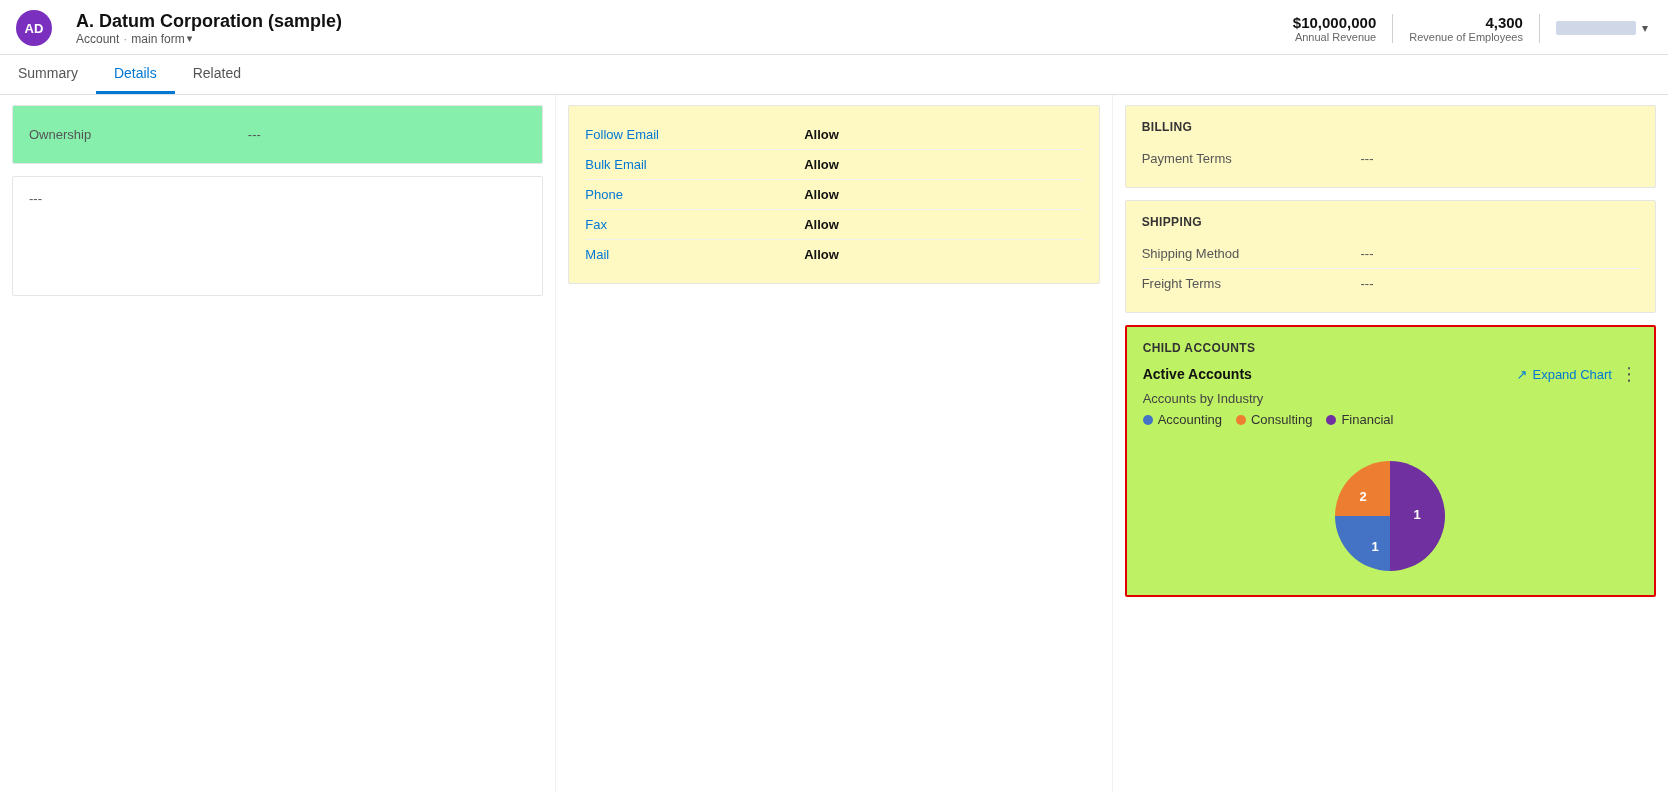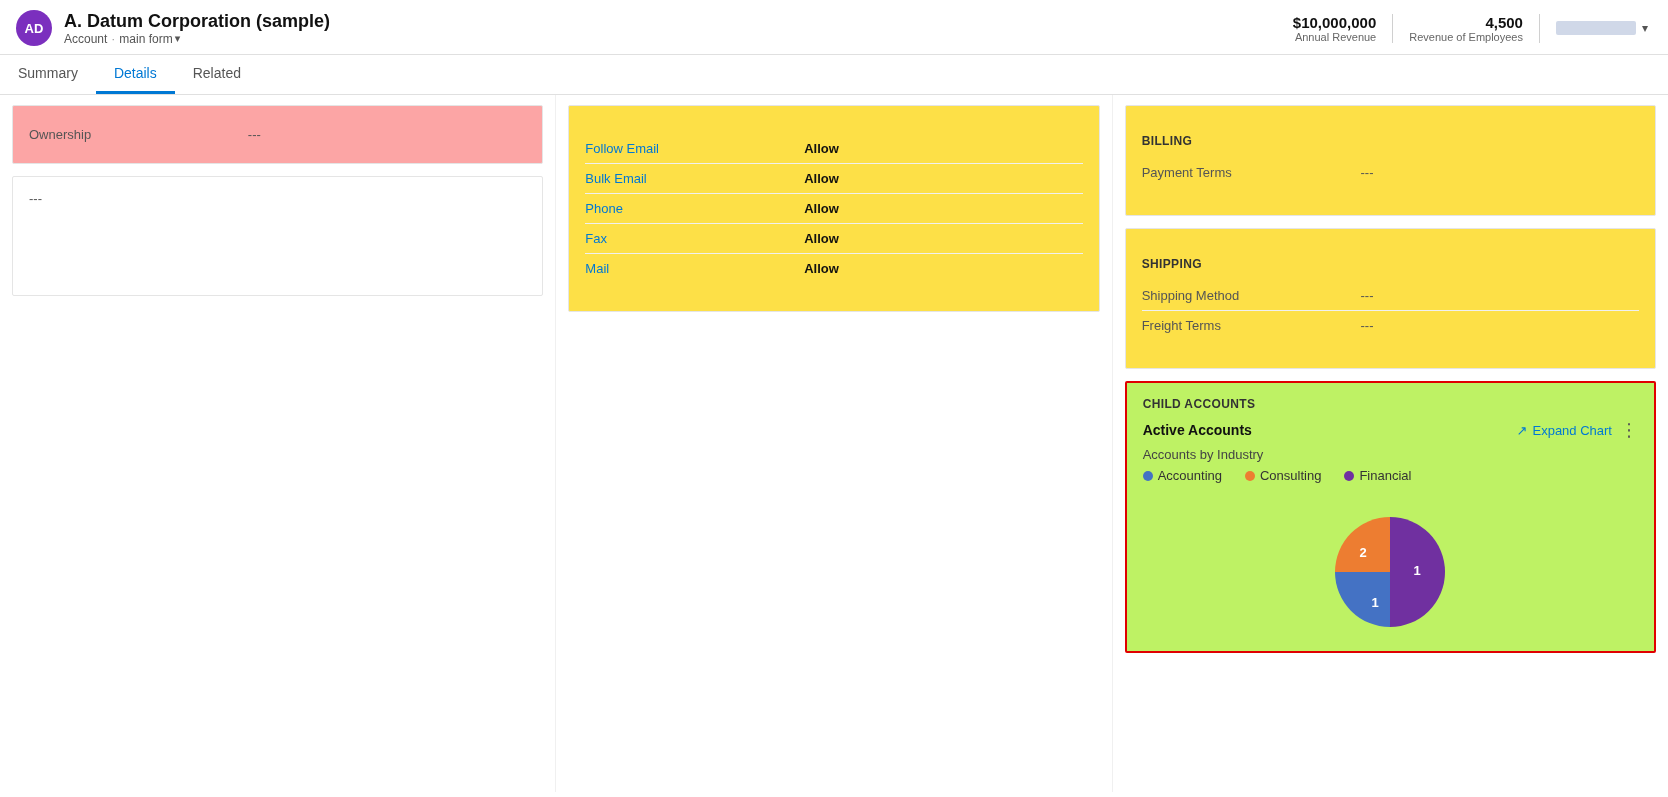--- a/index.html
+++ b/index.html
@@ -6,21 +6,21 @@
     body { font-family: 'Segoe UI', sans-serif; font-size: 14px; color: #333; background: #fff; }
 
     
     .header {
       display: flex;
       align-items: center;
       justify-content: space-between;
       padding: 10px 20px 8px 16px;
       border-bottom: 1px solid #e0e0e0;
     }
-    .header-left { display: flex; align-items: center; gap: 12px; }
+    .header-left { display: flex; align-items: center; gap: 24px; }
     .avatar {
       width: 36px; height: 36px; border-radius: 50%;
       background: #7B2FBE; color: #fff;
       display: flex; align-items: center; justify-content: center;
       font-size: 13px; font-weight: 600; flex-shrink: 0;
     }
     .header-title-block {}
     .header-title { font-size: 18px; font-weight: 600; color: #111; }
     .header-subtitle { font-size: 12px; color: #555; display: flex; align-items: flex-start; gap: 4px; }
     .header-subtitle .sep { color: #999; }
@@ -58,23 +58,23 @@
     }
 
     
     .col { flex: 1; padding: 10px 12px; border-right: 1px solid #f0f0f0; }
     .col:last-child { border-right: none; }
 
     
     .card {
       border: 1px solid #e5e5e5;
       border-radius: 2px;
-      padding: 28px 16px;
+      padding: 14px 16px;
       margin-bottom: 12px;
-      background: #fde047;
+      background: #fef9c3;
     }
     .card-title {
       font-size: 12px; font-weight: 700; color: #333;
       text-transform: uppercase; letter-spacing: 0.03em;
       margin-bottom: 10px;
     }
     .field-row {
       display: flex; align-items: baseline;
       padding: 7px 0;
       border-bottom: 1px solid #f0f0f0;
@@ -88,42 +88,42 @@
     .field-value { font-size: 13px; color: #111; font-weight: 600; }
     .field-value.muted { font-size: 13px; color: #555; font-weight: 400; }
     .field-value.bold { font-weight: 700; }
 
     
     .desc-card { border: 1px solid #e5e5e5; border-radius: 2px; padding: 14px 16px; background: #fff; margin-bottom: 12px; min-height: 120px; }
     .desc-title { font-size: 13px; color: #333; margin-bottom: 10px; }
     .desc-value { font-size: 13px; color: #555; }
 
     
-    .ownership-card { border: 1px solid #e5e5e5; border-radius: 2px; padding: 14px 16px; background: #fca5a5; margin-bottom: 12px; }
+    .ownership-card { border: 1px solid #e5e5e5; border-radius: 2px; padding: 14px 16px; background: #86efac; margin-bottom: 12px; }
 
     
     .child-accounts-card {
       border: 2px solid #e00000;
       border-radius: 2px;
       padding: 14px 16px;
       background: #bef264;
       margin-bottom: 12px;
     }
     .child-title { font-size: 12px; font-weight: 700; text-transform: uppercase; letter-spacing: 0.03em; margin-bottom: 10px; color: #333; }
     .child-header { display: flex; align-items: center; justify-content: space-between; margin-bottom: 8px; }
     .child-header-left { font-size: 14px; font-weight: 700; color: #111; }
     .child-header-right { display: flex; align-items: center; gap: 8px; }
     .expand-chart-btn {
       display: flex; align-items: center; gap: 5px;
       font-size: 13px; color: #0078d4; cursor: pointer;
     }
     .expand-icon { font-size: 13px; }
     .more-btn { font-size: 18px; color: #555; cursor: pointer; line-height: 1; }
     .chart-subtitle { font-size: 13px; color: #444; margin-bottom: 6px; }
-    .legend { display: flex; align-items: center; gap: 23px; margin-bottom: 14px; flex-wrap: wrap; }
+    .legend { display: flex; align-items: center; gap: 14px; margin-bottom: 14px; flex-wrap: wrap; }
     .legend-item { display: flex; align-items: center; gap: 5px; font-size: 13px; color: #333; }
     .legend-dot { width: 10px; height: 10px; border-radius: 50%; flex-shrink: 0; }
 
     
     .pie-container { display: flex; justify-content: center; padding: 10px 0 0 0; }
   </style>
 </head>
 <body>
 
 <div class="header">
@@ -140,21 +140,21 @@
         </span>
       </div>
     </div>
   </div>
   <div class="header-right">
     <div class="header-stat">
       <div class="stat-value">$10,000,000</div>
       <div class="stat-label">Annual Revenue</div>
     </div>
     <div class="header-stat">
-      <div class="stat-value">4,500</div>
+      <div class="stat-value">4,300</div>
       <div class="stat-label">Revenue of Employees</div>
     </div>
     <div class="header-owner">
       <div class="owner-bar"></div>
       <span class="dropdown-arrow">▾</span>
     </div>
   </div>
 </div>
 
 <div class="nav-tabs">

